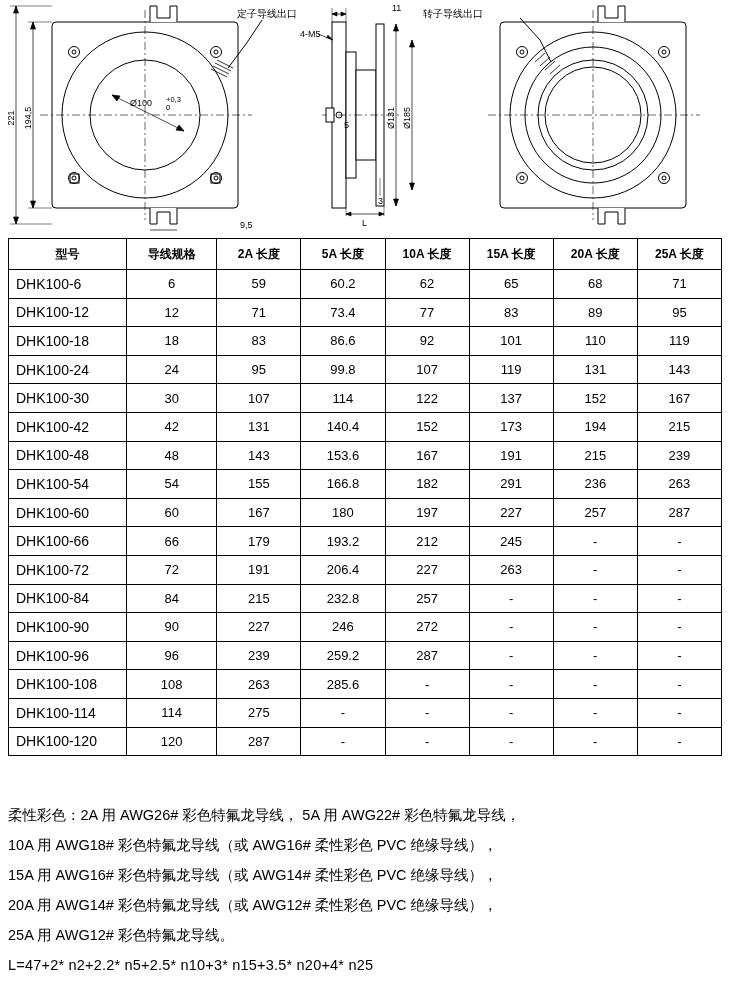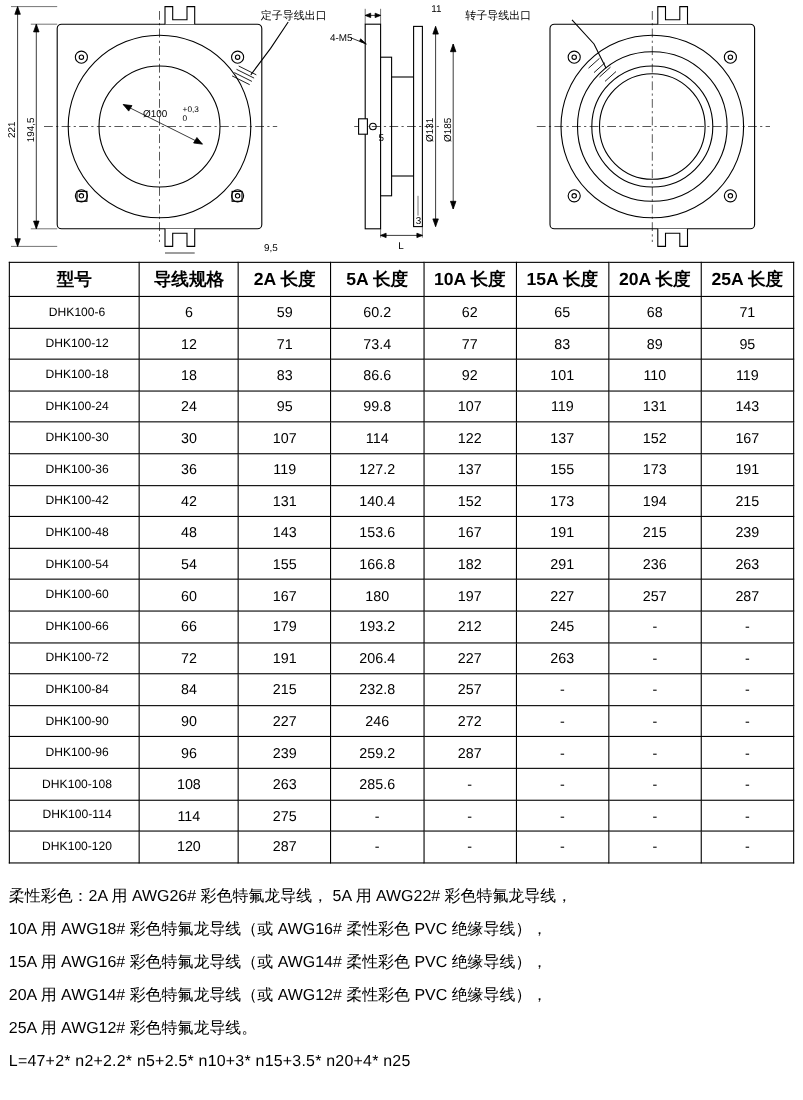--- a/index.html
+++ b/index.html
@@ -41,27 +41,27 @@
     border: 1px solid #000;
     text-align: center;
     font-size: 13px;
     height: 28.6px;
     padding: 0 2px;
     white-space: nowrap;
     overflow: hidden;
   }
   table.spec th {
     font-weight: bold;
-    font-size: 16px;
+    font-size: 12px;
     height: 31px;
   }
   table.spec td.model {
-    text-align: center;
+    text-align: left;
     padding-left: 7px;
-    font-size: 11px;
+    font-size: 14px;
   }
   table.spec col.c-model { width: 118px; }
   table.spec col.c-rings { width: 90px; }
   table.spec col.c-len   { width: 84px; }
 
   
   .notes {
     position: absolute;
     top: 800px;
     left: 8px;
@@ -310,30 +310,20 @@
             <td class="model">DHK100-30</td>
             <td>30</td>
             <td>107</td>
             <td>114</td>
             <td>122</td>
             <td>137</td>
             <td>152</td>
             <td>167</td>
           </tr>
         <tr>
-            <td class="model">DHK100-36</td>
-            <td>36</td>
-            <td>119</td>
-            <td>127.2</td>
-            <td>137</td>
-            <td>155</td>
-            <td>173</td>
-            <td>191</td>
-          </tr>
-        <tr>
             <td class="model">DHK100-42</td>
             <td>42</td>
             <td>131</td>
             <td>140.4</td>
             <td>152</td>
             <td>173</td>
             <td>194</td>
             <td>215</td>
           </tr>
         <tr>

